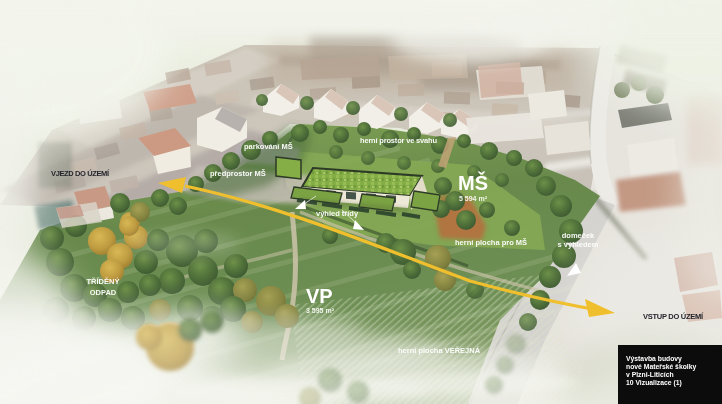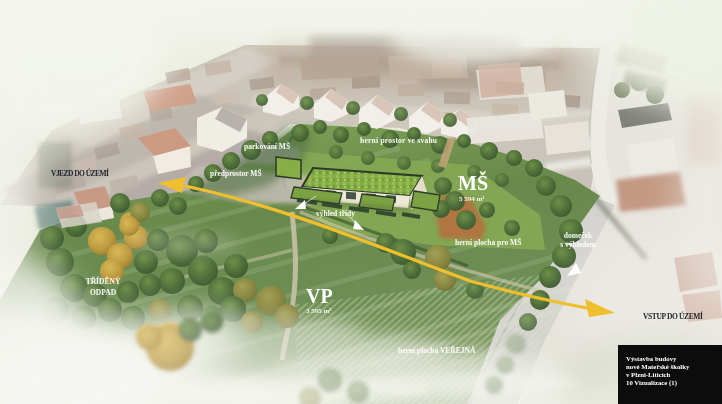--- a/index.html
+++ b/index.html
@@ -1,16 +1,16 @@
 <!DOCTYPE html>
 <html><head>
 <meta charset="utf-8">
 <style>
   html,body{margin:0;padding:0;background:#fff;}
-  #stage{position:relative;width:722px;height:404px;overflow:hidden;font-family:Liberation Serif, serif;}
+  #stage{position:relative;width:722px;height:404px;overflow:hidden;font-family:Liberation Sans, sans-serif;}
   svg{display:block;}
 </style>
 </head>
 <body>
 <div id="stage">
 <svg width="722" height="404" viewBox="0 0 722 404" xmlns="http://www.w3.org/2000/svg">
 <defs>
   <linearGradient id="bg" x1="0" y1="0" x2="0" y2="1">
     <stop offset="0" stop-color="#f4f5ee"></stop>
     <stop offset="0.25" stop-color="#e7ebdb"></stop>

